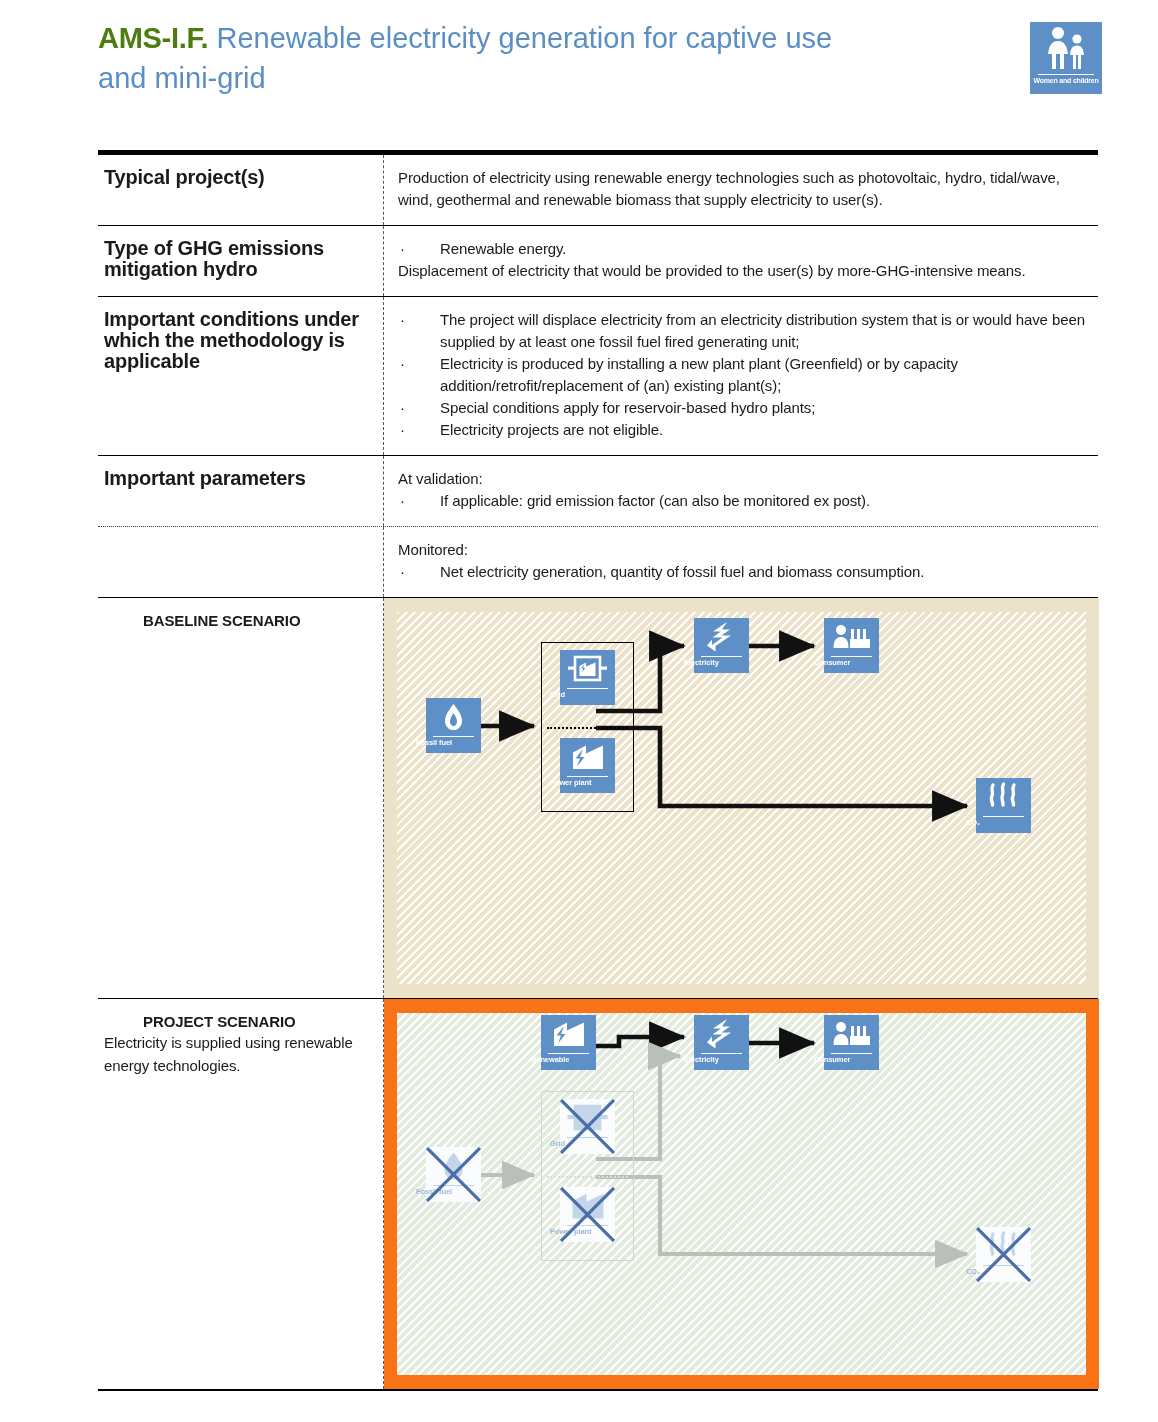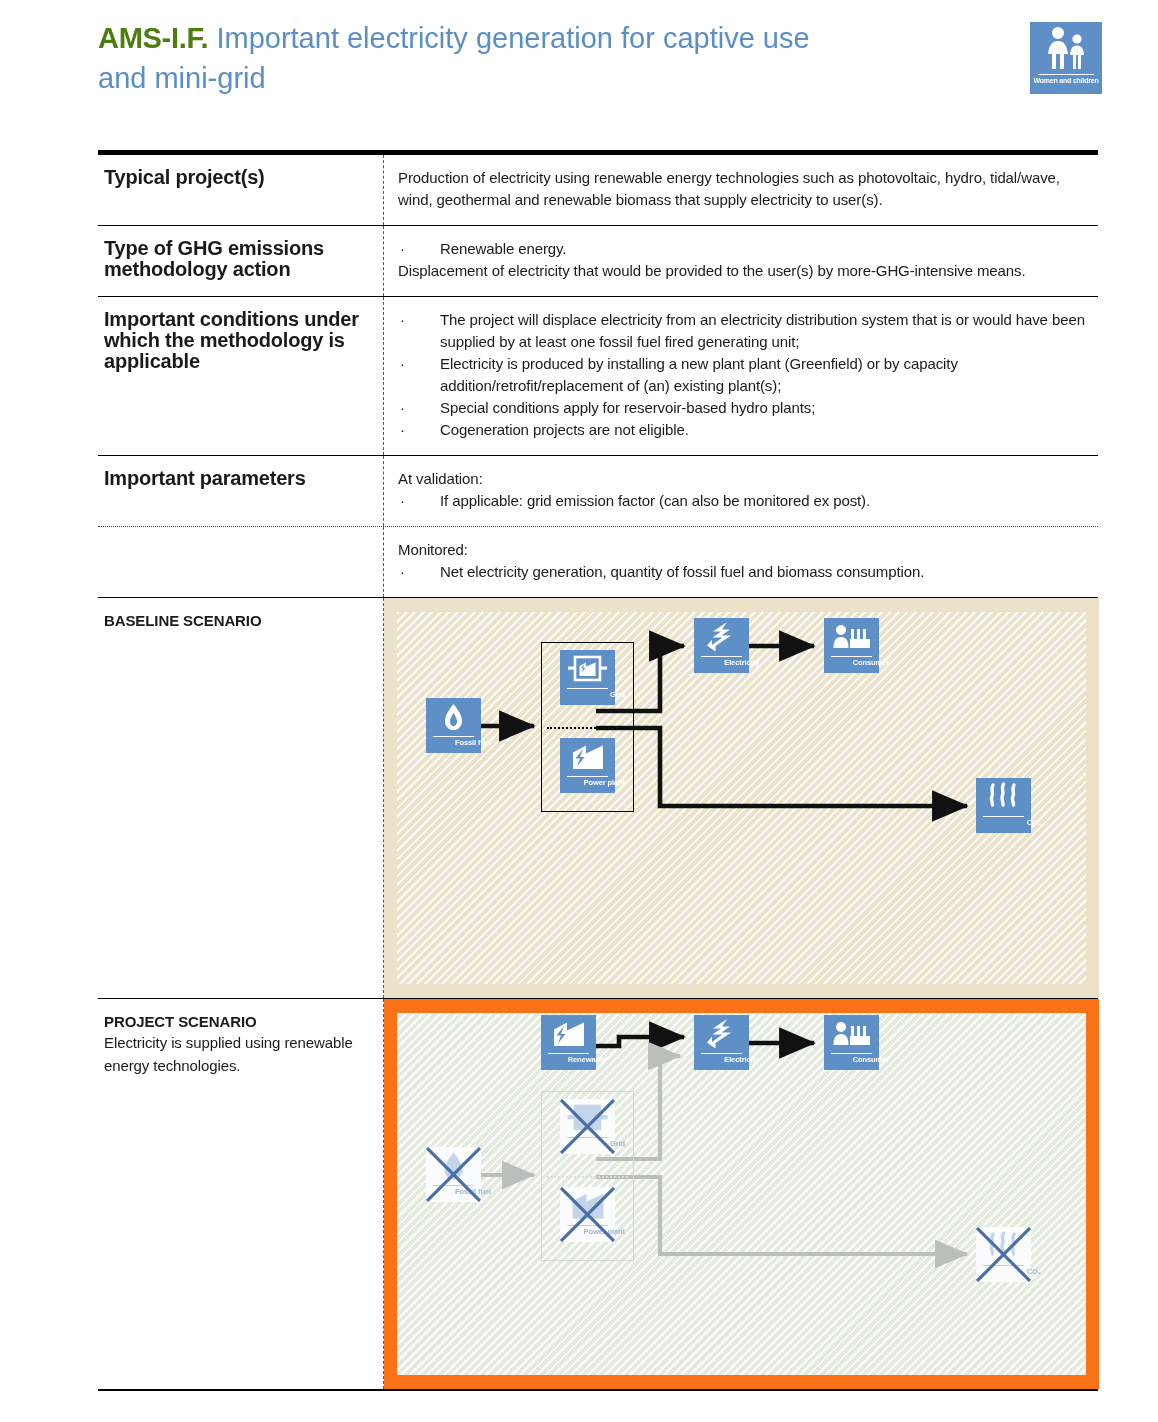--- a/index.html
+++ b/index.html
@@ -35,40 +35,40 @@
   .row.last{border-bottom:2.6px solid #000;}
   .cL{width:285px;flex:0 0 285px;padding:12px 14px 14px 6px;box-sizing:border-box;}
   .cR{flex:1;padding:12px 10px 14px 14px;box-sizing:border-box;border-left:1.3px dashed #555;}
   .hkey{font-size:20px;font-weight:bold;line-height:21px;letter-spacing:-0.2px;}
   .txt{font-size:15px;line-height:22px;letter-spacing:-0.1px;}
   .bl{display:flex;font-size:15px;line-height:22px;letter-spacing:-0.1px;}
   .bl .bullet{width:40px;flex:0 0 40px;text-align:left;padding-left:2px;}
   .bl .btxt{flex:1;}
 
   
-  .scen-title{font-size:15px;font-weight:bold;line-height:21px;letter-spacing:-0.1px;}
+  .scen-title{font-size:15px;font-weight:bold;line-height:21px;letter-spacing:-0.1px;margin-left:39px;}
   .scen-body{font-size:15px;line-height:22.5px;letter-spacing:-0.1px;}
 
   
   .panel{position:relative;box-sizing:border-box;}
   .panel .inner{position:absolute;}
   .pbase{background:#ece2c9;}
   .pbase .inner{background:
       repeating-linear-gradient(135deg,#ffffff 0 2px,rgba(255,255,255,0) 2px 6px),
       #ece2c9;}
   .pproj{background:#f97316;}
   .pproj .inner{background:
       repeating-linear-gradient(135deg,#ffffff 0 2px,rgba(255,255,255,0) 2px 6px),
       #e2ebde;}
 
   .node{position:absolute;width:55px;height:55px;background:#5e8fc6;}
   .node .glyph{position:absolute;left:0;top:2px;width:55px;height:33px;}
   .node .nrule{position:absolute;left:7px;top:38px;width:41px;height:1.3px;background:#fff;}
   .node .nlabel{
-    position:absolute;left:-10px;top:40px;width:75px;text-align:right;
+    position:absolute;left:-10px;top:40px;width:75px;text-align:left;
     font-size:7.5px;font-weight:bold;color:#fff;letter-spacing:-0.1px;
   }
   .node.pale{background:#fbfcfd;}
   .node.pale .glyph svg *{fill:#c4d5e9 !important;stroke:#c4d5e9 !important;}
   .node.pale .nrule{background:#bcd0e6;}
   .node.pale .nlabel{color:#9db8d6;}
   .xmark{position:absolute;width:100%;height:100%;left:0;top:0;}
 
   .grpbox{position:absolute;border:1.6px solid #000;box-sizing:border-box;}
   .grpbox.pale{border:1.3px solid #cfd8ce;}
@@ -78,21 +78,21 @@
   .conn{position:absolute;overflow:visible;}
 </style>
 </head>
 <body>
 
 <div class="page">
 
   <div class="header">
     <div class="title-line">
       <span class="code">AMS-I.F.</span>
-      <span>Important electricity generation for captive use</span>
+      <span>Renewable electricity generation for captive use</span>
     </div>
     <div class="title-line">and mini-grid</div>
   </div>
 
   <div class="badge">
     <div class="figs">
       <svg width="72" height="44" viewBox="0 0 72 44">
         <circle cx="28" cy="7" r="6" fill="#fff"></circle>
         <path d="M28 15 c-7 0 -9 6 -10 13 l4 0 l0 15 l4 0 l0 -15 l4 0 l0 15 l4 0 l0 -15 l4 0 c-1 -7 -3 -13 -10 -13 z" fill="#fff"></path>
         <circle cx="47" cy="13" r="4.6" fill="#fff"></circle>
@@ -111,21 +111,21 @@
         <div class="hkey">Typical project(s)</div>
       </div>
       <div class="cR">
         <div class="txt">Production of electricity using renewable energy technologies such as photovoltaic, hydro, tidal/wave, wind, geothermal and renewable biomass that supply electricity to user(s).</div>
       </div>
     </div>
 
     <div class="row">
       <div class="cL">
         <div class="hkey">Type of GHG emissions</div>
-        <div class="hkey">methodology action</div>
+        <div class="hkey">mitigation hydro</div>
       </div>
       <div class="cR">
         <div class="bl">
           <span class="bullet">·</span>
           <span class="btxt">Renewable energy.</span>
         </div>
         <div class="txt">Displacement of electricity that would be provided to the user(s) by more-GHG-intensive means.</div>
       </div>
     </div>
 
@@ -143,21 +143,21 @@
         <div class="bl">
           <span class="bullet">·</span>
           <span class="btxt">Electricity is produced by installing a new plant plant (Greenfield) or by capacity addition/retrofit/replacement of (an) existing plant(s);</span>
         </div>
         <div class="bl">
           <span class="bullet">·</span>
           <span class="btxt">Special conditions apply for reservoir-based hydro plants;</span>
         </div>
         <div class="bl">
           <span class="bullet">·</span>
-          <span class="btxt">Cogeneration projects are not eligible.</span>
+          <span class="btxt">Electricity projects are not eligible.</span>
         </div>
       </div>
     </div>
 
     <div class="row dotted-b">
       <div class="cL">
         <div class="hkey">Important parameters</div>
       </div>
       <div class="cR">
         <div class="txt">At validation:</div>

